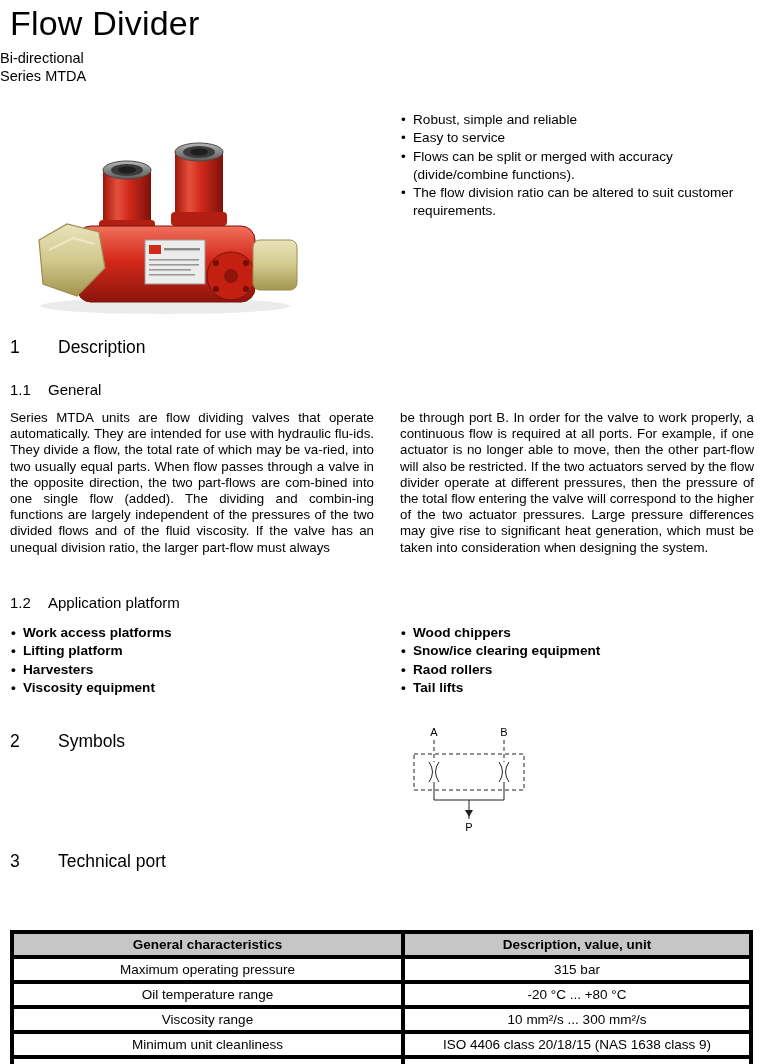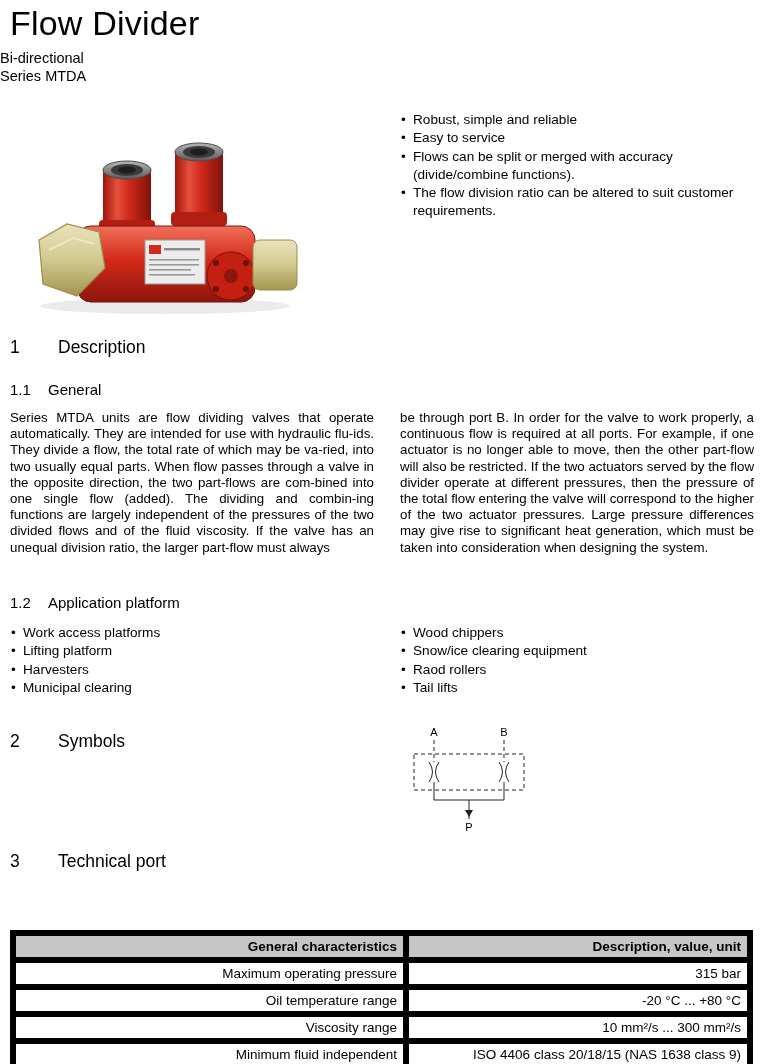--- a/index.html
+++ b/index.html
@@ -15,27 +15,27 @@
   .sec-heading{left:10px;font-size:17.5px;}
   .sec-num{display:inline-block;width:48px;}
   .sub-heading{left:10px;font-size:15px;}
   .sub-num{display:inline-block;width:38px;}
   .bodycol{font-size:13.3px;line-height:16.2px;text-align:justify;}
   .col-left{left:10px;top:410px;width:364px;}
   .col-right{left:400px;top:410px;width:354px;}
   .app-list{top:624px;width:360px;font-size:13.6px;line-height:18.3px;}
   .app-left{left:10px;}
   .app-right{left:400px;}
-  .app-list li{position:relative;padding-left:13px;}
+  .app-list li{position:relative;padding-left:13px;font-weight:bold;}
   .app-list li::before{content:"•";position:absolute;left:1px;}
   .photo{left:15px;top:100px;}
   .symbol{left:398px;top:726px;}
   .tech-table{left:10px;top:930px;width:743px;border-collapse:collapse;font-size:13.5px;}
-  .tech-table th,.tech-table td{border:6px solid #000000;padding:1px 6px;height:19px;
-        text-align:right;vertical-align:middle;}
+  .tech-table th,.tech-table td{border:4px solid #000000;padding:1px 6px;height:19px;
+        text-align:center;vertical-align:middle;}
   .tech-table th{background:#c6c6c6;font-weight:700;}
   .tech-table td:first-child,.tech-table th:first-child{width:375px;}
 </style>
 </head>
 <body>
 
 <div class="page">
 
   <div class="abs page-title">Flow Divider</div>
 
@@ -124,21 +124,21 @@
   <div class="abs bodycol col-right">be through port B. In order for the valve to work properly, a continuous flow is required at all ports. For example, if one actuator is no longer able to move, then the other part-flow will also be restricted. If the two actuators served by the flow divider operate at different pressures, then the pressure of the total flow entering the valve will correspond to the higher of the two actuator pressures. Large pressure differences may give rise to significant heat generation, which must be taken into consideration when designing the system.</div>
 
   <div class="abs sub-heading" style="top:594px">
     <span class="sub-num">1.2</span><span>Application platform</span>
   </div>
 
   <ul class="abs app-list app-left">
     <li>Work access platforms</li>
     <li>Lifting platform</li>
     <li>Harvesters</li>
-    <li>Municipal clearing</li>
+    <li>Viscosity equipment</li>
   </ul>
   <ul class="abs app-list app-right">
     <li>Wood chippers</li>
     <li>Snow/ice clearing equipment</li>
     <li>Raod rollers</li>
     <li>Tail lifts</li>
   </ul>
 
   <div class="abs sec-heading" style="top:731px">
     <span class="sec-num">2</span><span>Symbols</span>
@@ -182,21 +182,21 @@
       </tr>
       <tr>
         <td>Oil temperature range</td>
         <td>-20 °C ... +80 °C</td>
       </tr>
       <tr>
         <td>Viscosity range</td>
         <td>10 mm²/s ... 300 mm²/s</td>
       </tr>
       <tr>
-        <td>Minimum  fluid independent</td>
+        <td>Minimum  unit cleanliness</td>
         <td>ISO 4406 class 20/18/15 (NAS 1638 class 9)</td>
       </tr>
       <tr>
         <td>Nitrile seals</td>
         <td>NBR (Nitril-Butadin-Kautschuk)</td>
       </tr>
     </tbody>
   </table>
 
 </div>

